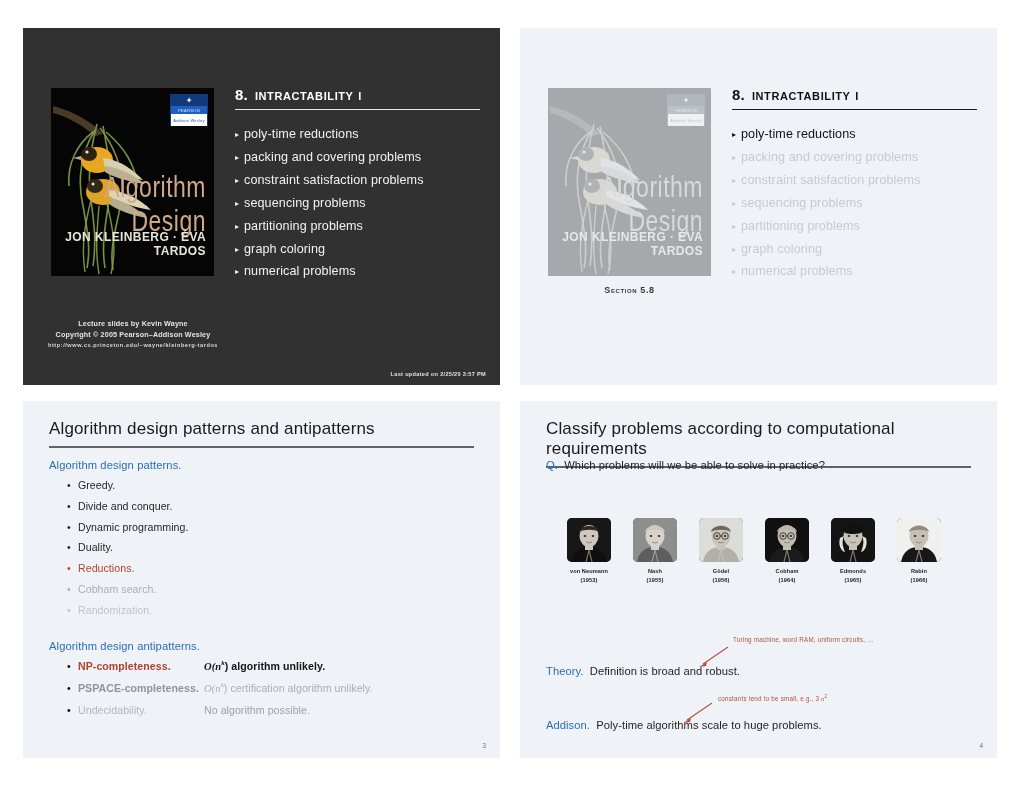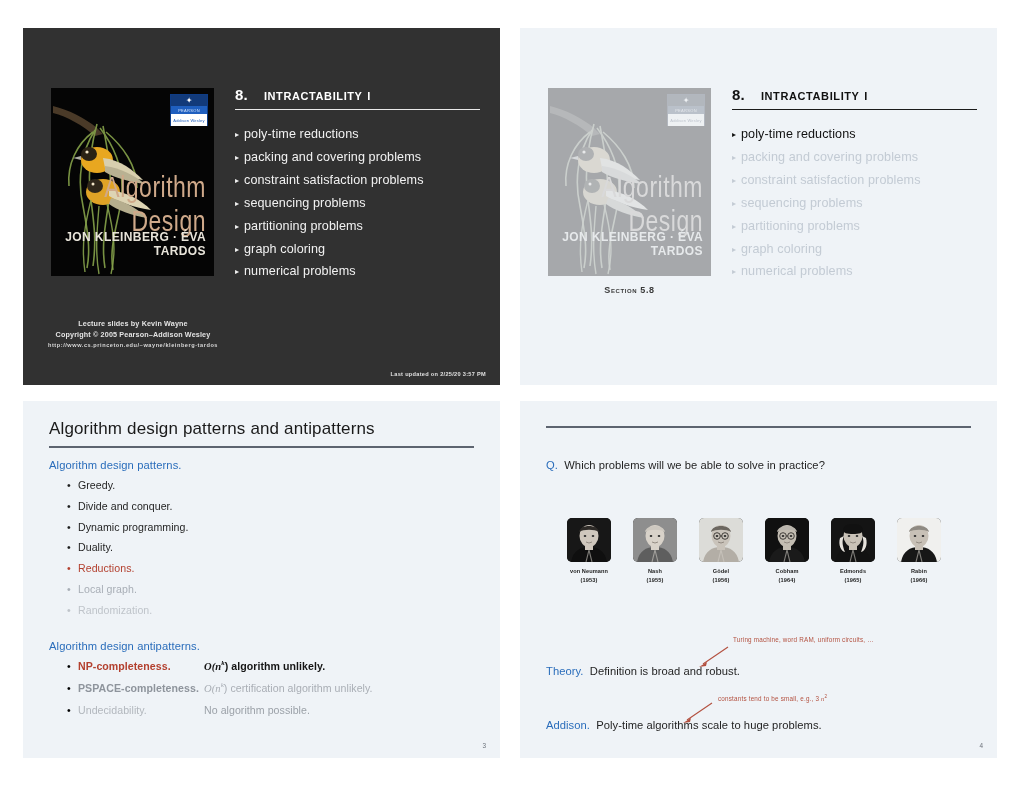--- a/index.html
+++ b/index.html
@@ -124,21 +124,21 @@
   .deck-title {
     font-size: 15px;
     font-weight: 700;
     letter-spacing: 0.2px;
     white-space: nowrap;
   }
   .deck-title .num { font-size: 15px; }
   .deck-title .tname {
     font-variant: small-caps;
     text-transform: lowercase;
-    margin-left: 16px;
+    margin-left: 7px;
     letter-spacing: 0.6px;
   }
   .dark .deck-title { color: #ffffff; }
   .light .deck-title { color: #111111; }
 
   .title-rule {
     margin-top: 6px;
     height: 1px;
     width: 100%;
   }
@@ -433,21 +433,21 @@
     </div>
 
     <div class="body">
       <p class="lead">Algorithm design patterns.</p>
       <ul class="bullets" id="patterns-list">
           <li><span class="dot">•</span><span>Greedy.</span></li>
           <li><span class="dot">•</span><span>Divide and conquer.</span></li>
           <li><span class="dot">•</span><span>Dynamic programming.</span></li>
           <li><span class="dot">•</span><span>Duality.</span></li>
           <li class="red"><span class="dot">•</span><span>Reductions.</span></li>
-          <li class="dim1"><span class="dot">•</span><span>Local graph.</span></li>
+          <li class="dim1"><span class="dot">•</span><span>Cobham search.</span></li>
           <li class="dim2"><span class="dot">•</span><span>Randomization.</span></li>
         </ul>
 
       <p class="lead spaced">Algorithm design antipatterns.</p>
       <div id="antipatterns-list">
           <div class="anti-row r1" style="margin-left: 18px;">
             <span class="dot">•</span>
             <span class="name">NP-completeness.</span>
             <span class="desc"><em>O(</em><em>n</em><sup>k</sup>) algorithm unlikely.</span>
           </div>
@@ -462,20 +462,21 @@
             <span class="desc">No algorithm possible.</span>
           </div>
         </div>
     </div>
 
     <div class="page-num">3</div>
   </div>
 
   <div class="slide light" id="slide4">
     <div class="slide-head">
+      <h2>Classify problems according to computational requirements</h2>
       <div class="head-rule"></div>
     </div>
 
     <div class="body">
       <p class="qline">
         <span class="k">Q.</span>&nbsp;
         <span>Which problems will we be able to solve in practice?</span>
       </p>
     </div>
 

